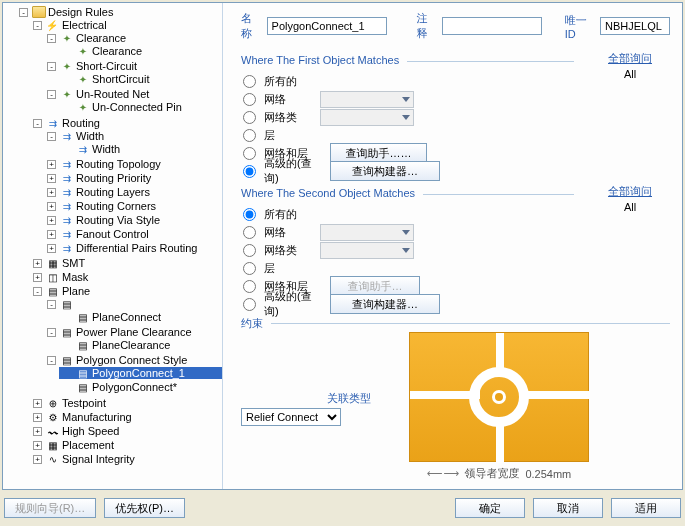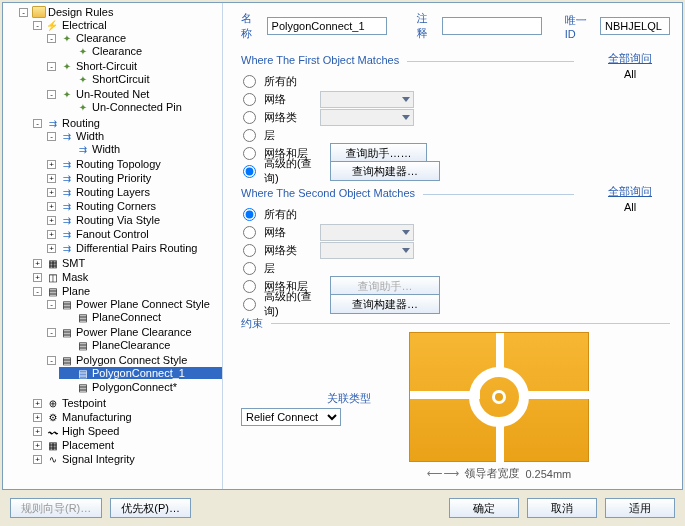--- a/index.html
+++ b/index.html
@@ -42,21 +42,21 @@
 .preview { width: 180px; height: 130px; background: linear-gradient(#f7b733,#eaa218); position: relative; border: 1px solid #d08c10; }
 .pv-center { position: absolute; left: 50%; top: 50%; width: 60px; height: 60px; margin: -30px 0 0 -30px; border: 10px solid #fff; border-radius: 50%; }
 .pv-dot { position: absolute; left: 50%; top: 50%; width: 14px; height: 14px; margin: -7px 0 0 -7px; background: #eaa218; border-radius: 50%; border: 3px solid #fff; }
 .pv-sp { position: absolute; background: #fff; }
 .pv-sp.h1 { left: 0; top: 58px; width: 70px; height: 8px; }
 .pv-sp.h2 { left: 110px; top: 58px; width: 70px; height: 8px; }
 .pv-sp.v1 { left: 86px; top: 0; width: 8px; height: 42px; }
 .pv-sp.v2 { left: 86px; top: 88px; width: 8px; height: 42px; }
 .dim { display: flex; align-items: center; gap: 6px; font-size: 11px; color: #555; justify-content: center; margin-top: 4px; }
 .dim .arrow { letter-spacing: -1px; color: #777; }
-.bbar { display: flex; gap: 8px; padding: 6px 10px; justify-content: flex-end; }
+.bbar { display: flex; gap: 8px; padding: 6px 4px; justify-content: flex-end; }
 .bbar .spacer { flex: 1; }
 .bbar button { min-width: 70px; }
 .bbar button.disabled { color: #999; }
 .chev { width: 0; height: 0; border-left: 4px solid transparent; border-right: 4px solid transparent; border-top: 5px solid #5a6e8c; display: inline-block; }
 </style>
 </head>
 <body>
 
 <div class="app">
   <div class="tree">
@@ -217,21 +217,20 @@
             <div class="node">
                 <span class="exp">-</span>
                 <span class="ico">▤</span>
                 <span>Plane</span>
               </div>
             <ul>
               <li>
                   <div class="node">
                     <span class="exp">-</span>
                     <span class="ico">▤</span>
-                    <span>Power Plane Connect Style</span>
                   </div>
                 <ul>
                     <li>
                       <div class="node">
                         <span class="noexp"></span>
                         <span class="ico">▤</span>
                         <span>PlaneConnect</span>
                       </div>
                     </li>
                   </ul>
@@ -399,21 +398,21 @@
                 <span class="chev"></span>
               </div>
             </div>
           <div class="mrow">
               <input type="radio" name="m2" style="">
               <span>层</span>
             </div>
           <div class="mrow">
               <input type="radio" name="m2" style="">
               <span style="width:60px">网络和层</span>
-              <button class="btn disabled" style="width:110px;color:#aaa">查询助手…</button>
+              <button class="btn disabled" style="width:90px;color:#aaa">查询助手…</button>
             </div>
           <div class="mrow">
               <input type="radio" name="m2" style="">
               <span style="width:60px">高级的(查询)</span>
               <button class="btn" style="width:110px">查询构建器…</button>
             </div>
         </div>
       </div>
       <div class="mright" style="width:80px">
         <div class="qlbl">全部询问</div>

